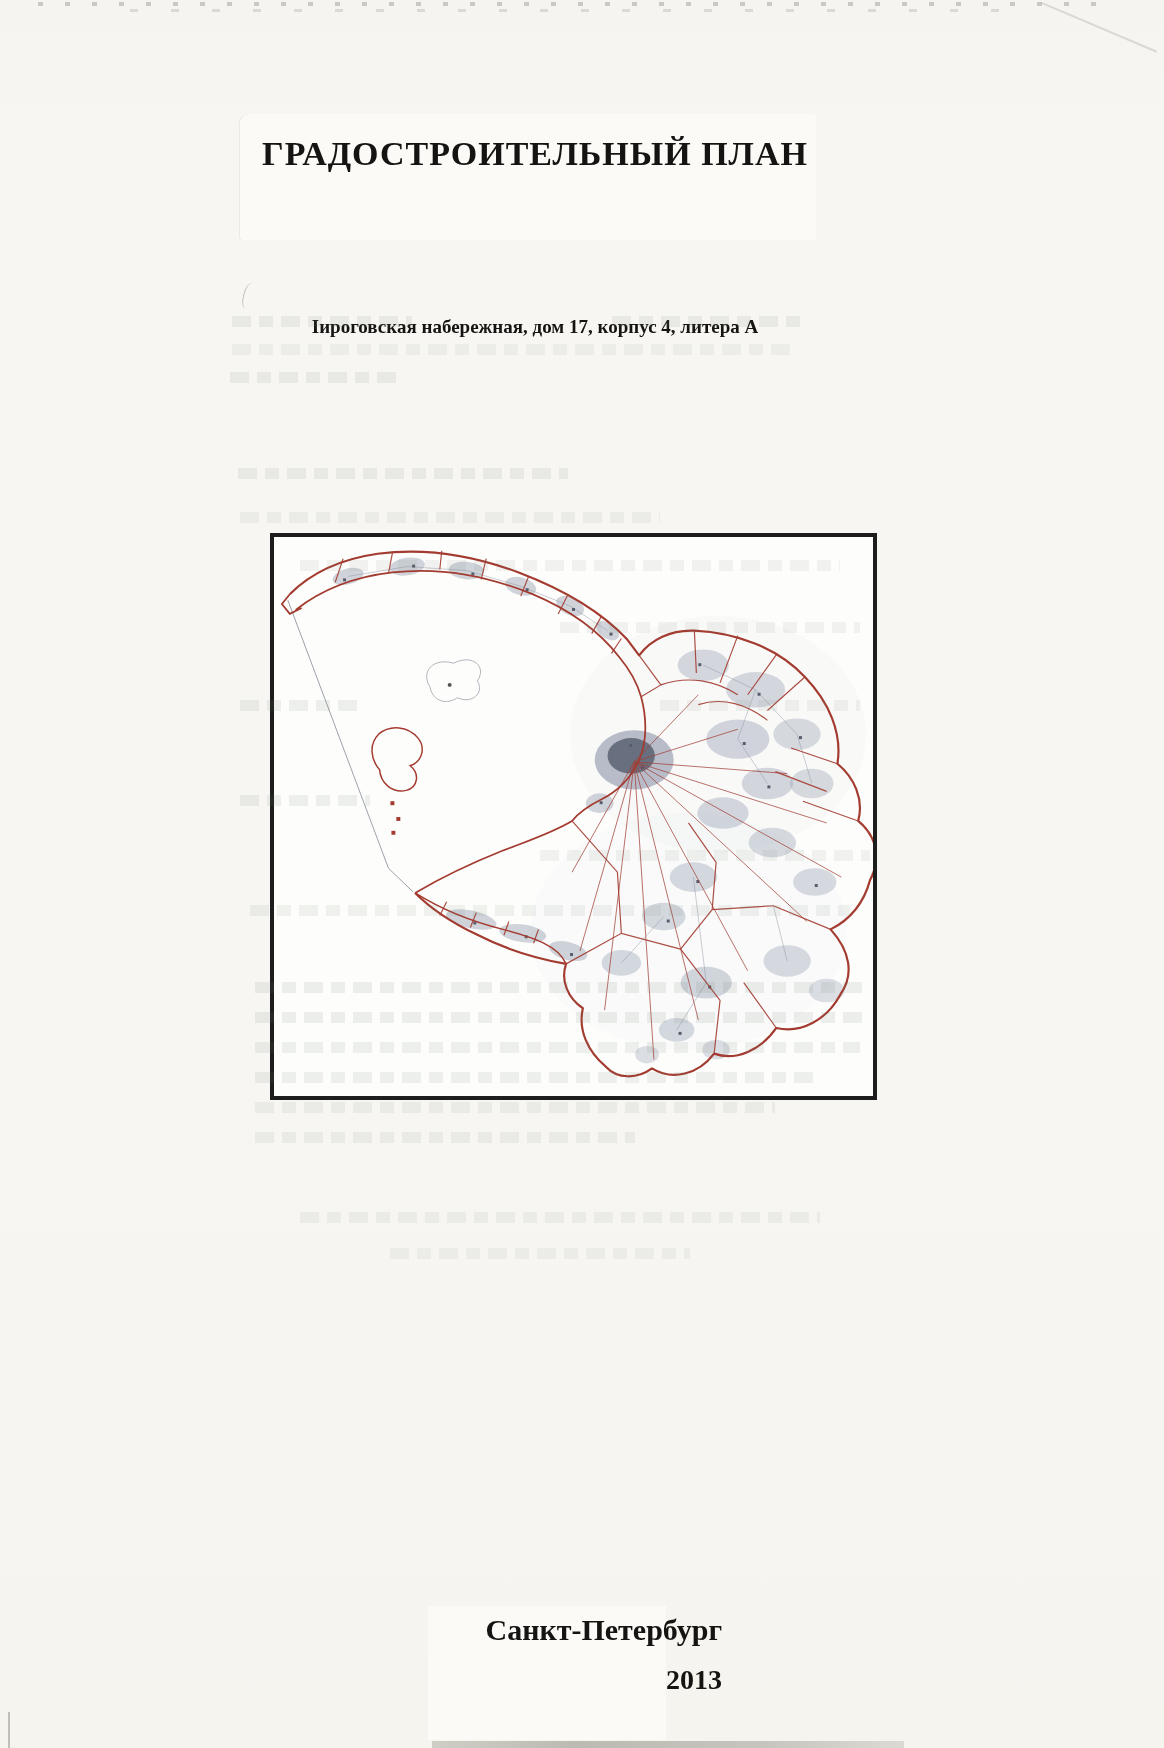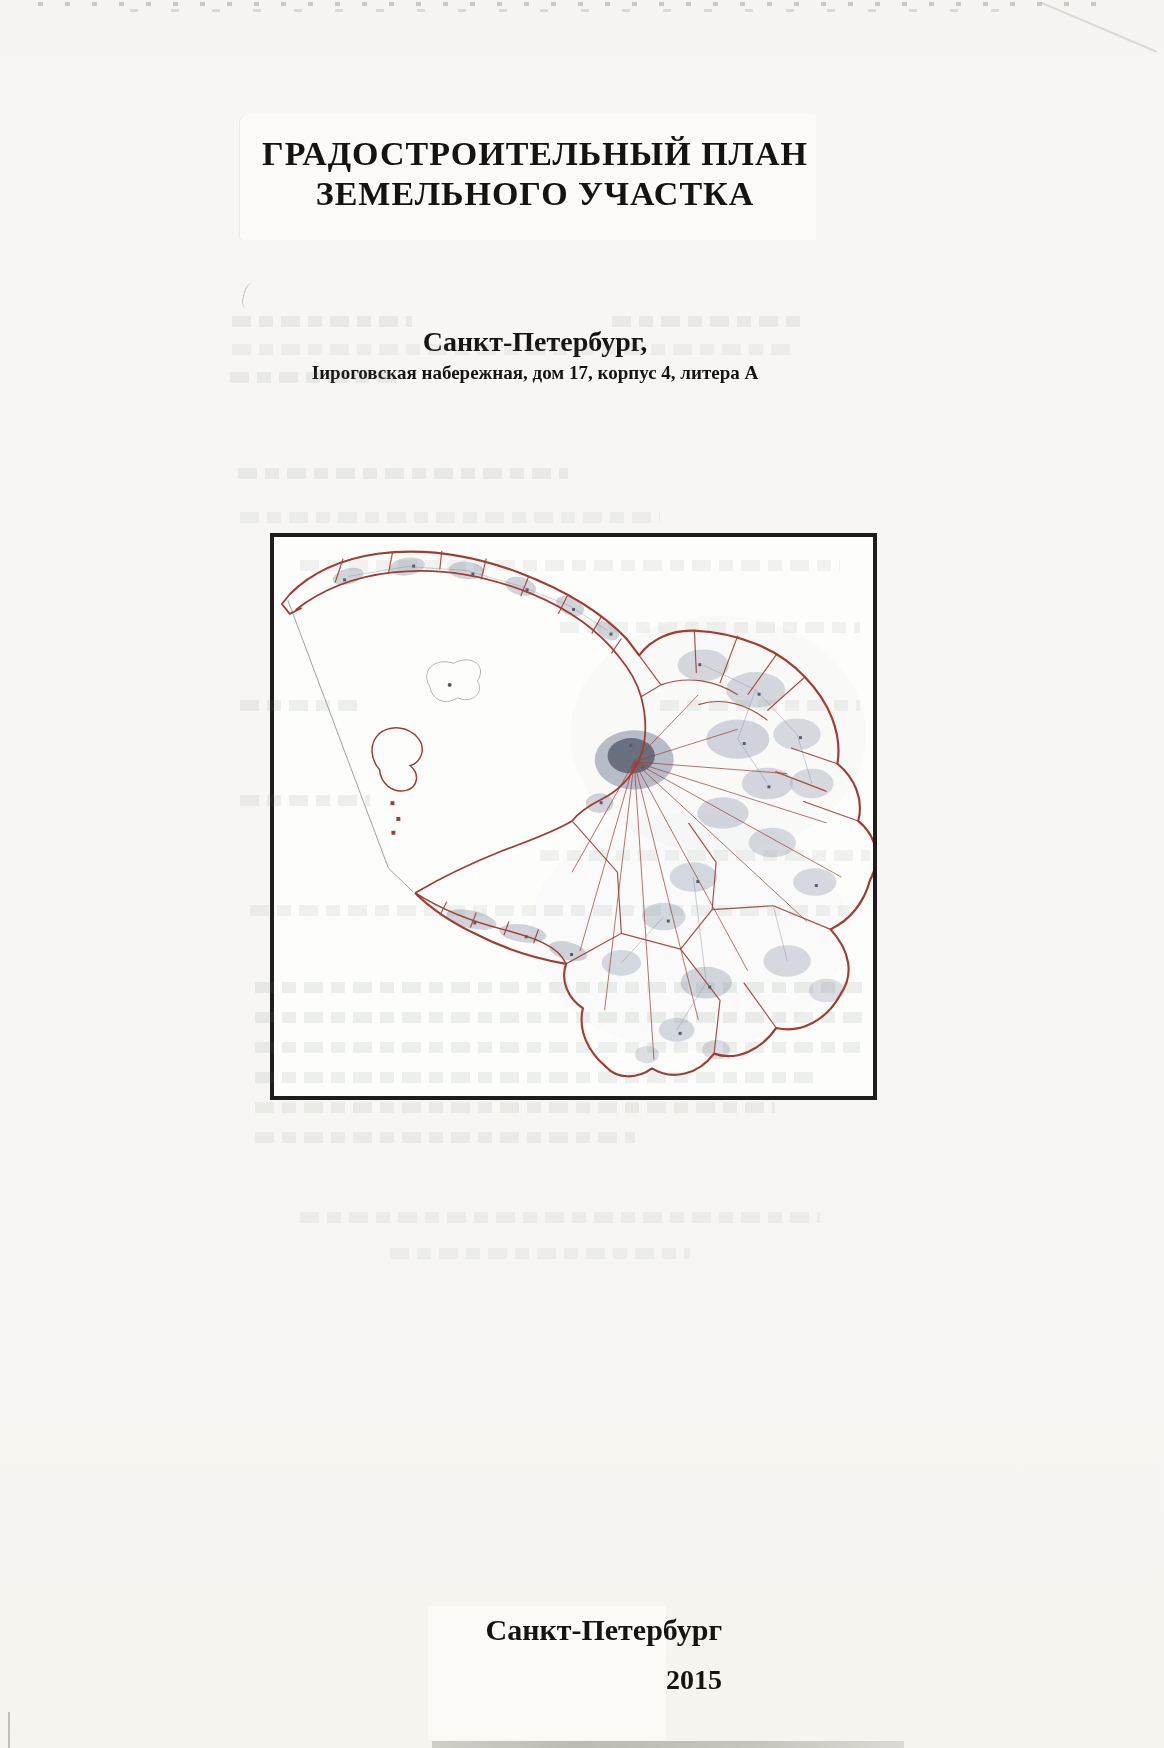--- a/index.html
+++ b/index.html
@@ -83,25 +83,23 @@
   <div class="ghost" style="left:255px;top:1102px;width:520px;opacity:.09"></div>
   <div class="ghost" style="left:255px;top:1132px;width:380px;opacity:.09"></div>
   <div class="ghost" style="left:300px;top:1212px;width:520px;opacity:.08"></div>
   <div class="ghost" style="left:390px;top:1248px;width:300px;opacity:.07"></div>
 
   <div class="title-card"></div>
   <div class="bottom-card"></div>
 
   <div class="title-block">
     <div class="title-line">ГРАДОСТРОИТЕЛЬНЫЙ ПЛАН</div>
-    <div class="title-line">ЗЕМЕЛЬНОГО УЧАСТКА</div>
   </div>
 
   <div class="address-block">
-    <div class="address-city">Санкт-Петербург,</div>
     <div class="address-street">Іироговская набережная, дом 17, корпус 4, литера А</div>
   </div>
   <div class="smudge"></div>
 
   <div class="map-frame">
     <svg viewBox="0 0 607 567" preserveAspectRatio="none" aria-hidden="true">
       <rect x="0" y="0" width="607" height="567" fill="#fdfdfb"></rect>
       <ellipse cx="450" cy="200" rx="150" ry="120" fill="#b8c2d4" opacity="0.06"></ellipse>
       <ellipse cx="420" cy="400" rx="160" ry="120" fill="#b8c2d4" opacity="0.05"></ellipse>
 
@@ -211,16 +209,16 @@
       <g fill="#a33b30">
         <rect x="118" y="268" width="4" height="4"></rect>
           <rect x="124" y="284" width="4" height="4"></rect>
           <rect x="119" y="298" width="4" height="4"></rect>
       </g>
     </svg>
   </div>
 
   <div class="footer-block">
     <div class="footer-city">Санкт-Петербург</div>
-    <div class="footer-year">2015</div>
+    <div class="footer-year">2013</div>
   </div>
 
 </div>
 
 </body></html>

